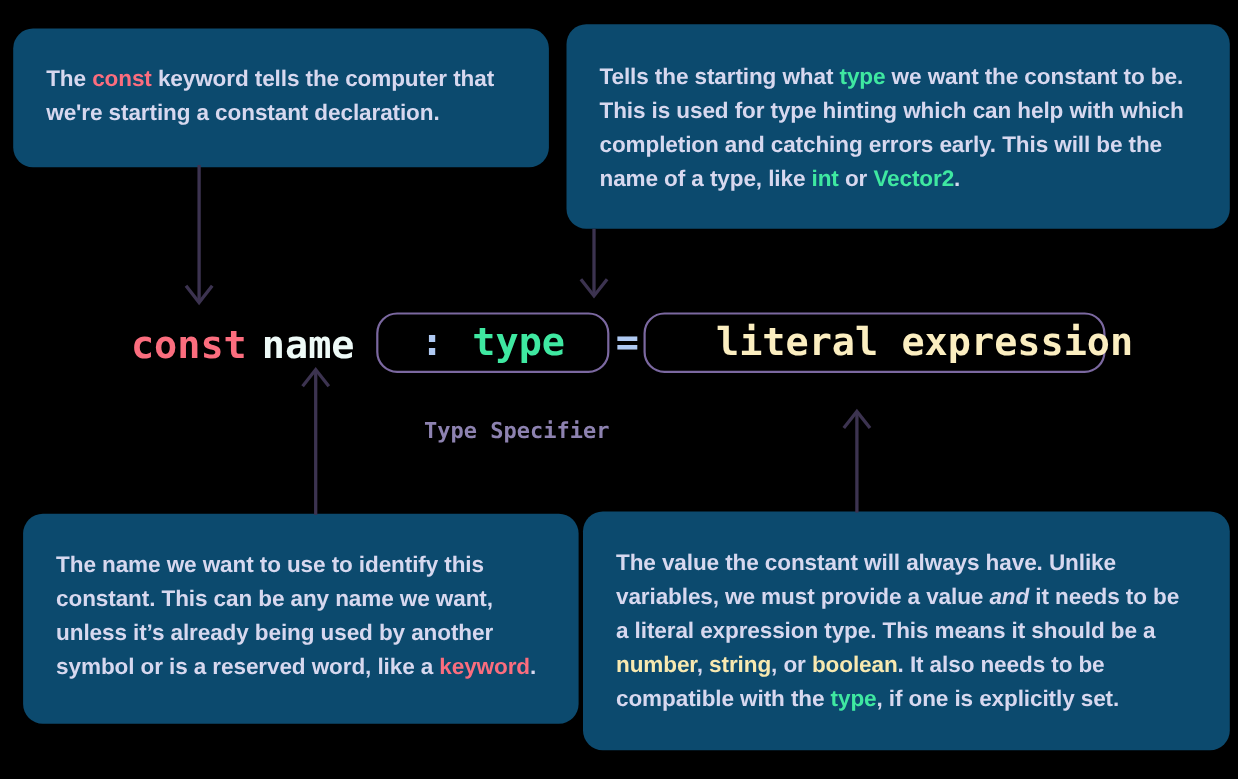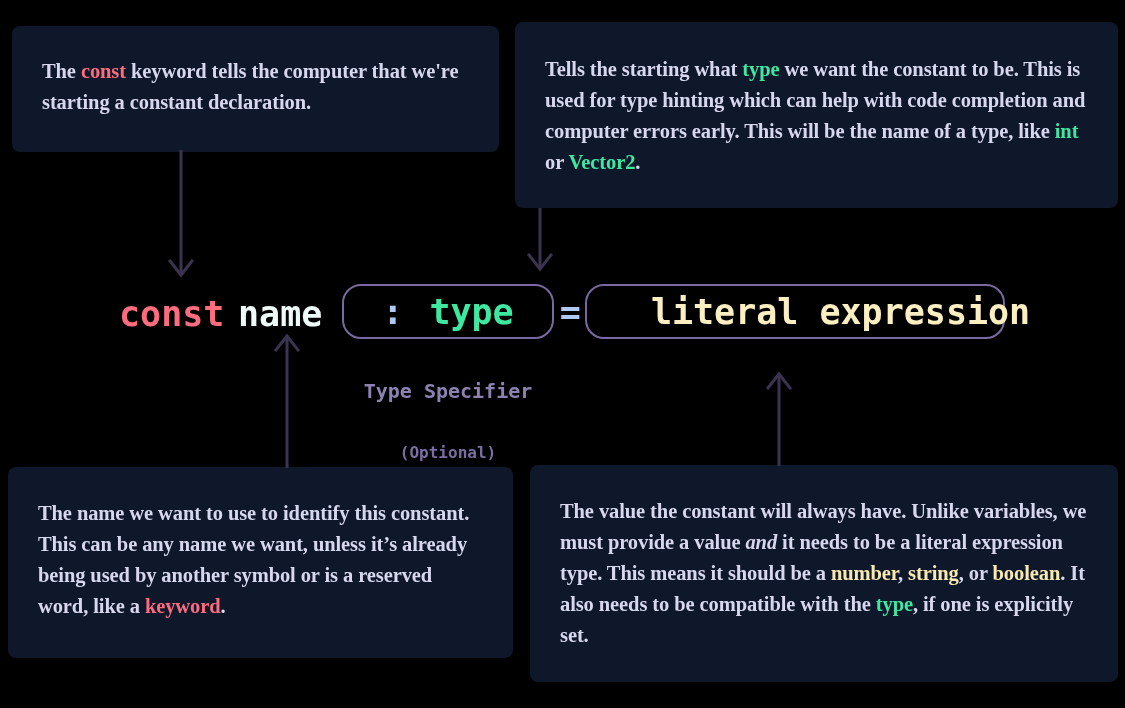--- a/index.html
+++ b/index.html
@@ -14,35 +14,35 @@
 
   body {
     position: relative;
     font-family: "Liberation Sans", sans-serif;
     -webkit-font-smoothing: antialiased;
   }
 
   
   .callout {
     position: absolute;
-    background: #0f172a;
-    border-radius: 8px;
+    background: #0c4a6e;
+    border-radius: 18px;
     color: #d7d8ef;
-    font-family: Liberation Serif, serif;
+    font-family: Liberation Sans, sans-serif;
     font-weight: bold;
     font-size: 20.5px;
     line-height: 31px;
     letter-spacing: -0.1px;
   }
 
   #callout-const   { left: 12px;  top: 26px;  width: 487px; height: 126px;
                      padding: 30px 28px 0 30px; }
   #callout-type    { left: 515px; top: 22px;  width: 603px; height: 186px;
                      padding: 32px 30px 0 30px; }
-  #callout-name    { left: 8px;   top: 467px; width: 505px; height: 191px;
+  #callout-name    { left: 21px;   top: 467px; width: 505px; height: 191px;
                      padding: 31px 30px 0 30px; }
   #callout-value   { left: 530px; top: 465px; width: 588px; height: 217px;
                      padding: 31px 30px 0 30px; }
 
   .callout .kw      { color: #fb6d7e; }
   .callout .type     { color: #3fe8a1; }
   .callout .literal { color: #f8e9b0; }
   .callout b        { font-weight: bold; }
   .callout i        { font-style: italic; }
 
@@ -87,21 +87,21 @@
   #box-type { left: 342px; top: 12px; width: 212px; height: 55px; }
   #box-init { left: 585px; top: 12px; width: 420px; height: 55px; }
 
   .op-colon { color: #afc9f2; }
   .op-eq    { color: #afc9f2; }
   .v-type   { color: #3fe8a1; }
   .v-lit    { color: #fbeec0; margin-left: 44px; }
 
   .group-label {
     position: absolute;
-    text-align: center;
+    text-align: right;
     font-family: "DejaVu Sans Mono", monospace;
     font-weight: bold;
     white-space: pre;
   }
 
   .group-label .main {
     display: block;
     font-size: 20px;
     line-height: 26px;
     color: #8d82b0;
@@ -118,21 +118,21 @@
   #label-init { left: 585px; top: 69px; width: 420px; }
 </style>
 </head>
 <body>
 
 <div class="callout" id="callout-const">
   <span><span>The </span><span class="kw">const</span><span> keyword tells the computer that we're starting a constant declaration.</span></span>
 </div>
 
 <div class="callout" id="callout-type">
-  <span><span>Tells the starting what </span><span class="type">type</span><span> we want the constant to be. This is used for type hinting which can help with code completion and computer errors early. This will be the name of a type, like </span><span class="type">int</span><span> or </span><span class="type">Vector2</span><span>.</span></span>
+  <span><span>Tells the starting what </span><span class="type">type</span><span> we want the constant to be. This is used for type hinting which can help with which completion and catching errors early. This will be the name of a type, like </span><span class="type">int</span><span> or </span><span class="type">Vector2</span><span>.</span></span>
 </div>
 
 <div class="callout" id="callout-name">
   <span><span>The name we want to use to identify this constant. This can be any name we want, unless it’s already being used by another symbol or is a reserved word, like a </span><span class="kw">keyword</span><span>.</span></span>
 </div>
 
 <div class="callout" id="callout-value">
   <span><span>The value the constant will </span><b>always</b><span> have. Unlike variables, we must provide a value </span><i>and</i><span> it needs to be a literal expression type. This means it should be a </span><span class="literal">number</span><span>, </span><span class="literal">string</span><span>, or </span><span class="literal">boolean</span><span>. It also needs to be compatible with the </span><span class="type">type</span><span>, if one is explicitly set.</span></span>
 </div>
 
@@ -170,21 +170,20 @@
 
   <div class="token" id="token-name">name</div>
 
   <div class="group-box" id="box-type">
     <span class="op-colon">:</span>
     <span class="v-type">type</span>
   </div>
 
   <div class="group-label" id="label-type">
     <span class="main">Type Specifier</span>
-    <span class="sub">(Optional)</span>
   </div>
 
   <div class="group-box" id="box-init">
     <span class="op-eq">=</span>
     <span class="v-lit">literal expression</span>
   </div>
 
 
 </div>
 

